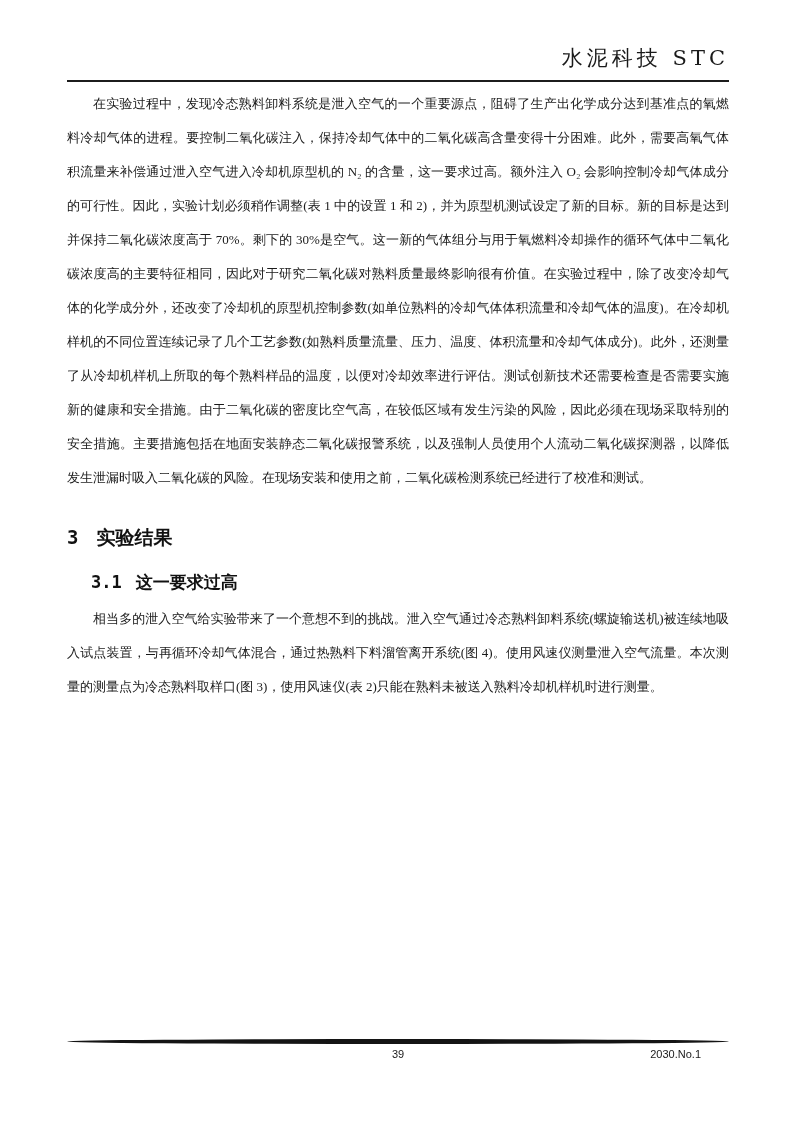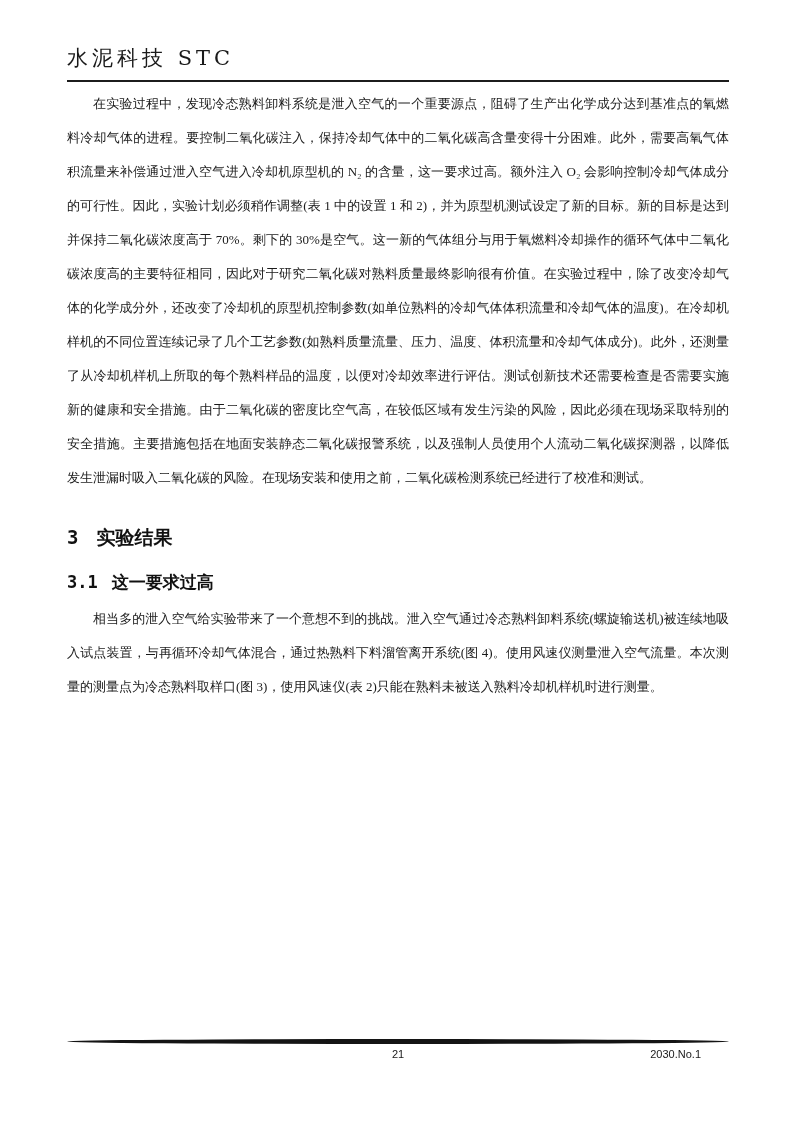--- a/index.html
+++ b/index.html
@@ -16,21 +16,21 @@
     color: #1a1a1a;
     overflow: hidden;
   }
   .content {
     position: absolute;
     left: 67px;
     right: 64px;
     top: 0;
   }
   .journal-header {
-    text-align: left;
+    text-align: right;
     padding-top: 44px;
     padding-bottom: 8px;
     font-size: 21px;
     letter-spacing: 4px;
     font-family: "DejaVu Serif", "Liberation Serif", serif;
   }
   .header-rule {
     border-bottom: 2px solid #1c1c1c;
     height: 0;
   }
@@ -58,20 +58,21 @@
     margin-top: 20px;
     font-size: 17px;
     font-weight: bold;
     font-family: "Liberation Sans", "DejaVu Sans", sans-serif;
     color: #111;
   }
   .subsection-heading .num {
     display: inline-block;
     margin-right: 14px;
     font-family: "DejaVu Sans Mono", monospace;
+    margin-left: 24px;
   }
   .para2 {
     padding-top: 8px;
   }
   .footer {
     position: absolute;
     left: 67px;
     right: 64px;
     bottom: 58px;
   }
@@ -120,17 +121,17 @@
       <span class="num">3.1</span><span>这一要求过高</span>
     </div>
 
     <p class="body-para para2">相当多的泄入空气给实验带来了一个意想不到的挑战。泄入空气通过冷态熟料卸料系统(螺旋输送机)被连续地吸入试点装置，与再循环冷却气体混合，通过热熟料下料溜管离开系统(图 4)。使用风速仪测量泄入空气流量。本次测量的测量点为冷态熟料取样口(图 3)，使用风速仪(表 2)只能在熟料未被送入熟料冷却机样机时进行测量。</p>
 
   </div>
 
   <div class="footer">
     <div class="footer-rule"></div>
     <div class="footer-row">
-      <span class="page-number">21</span>
+      <span class="page-number">39</span>
       <span class="issue-number">2030.No.1</span>
     </div>
   </div>
 </div>
 
 </body></html>

